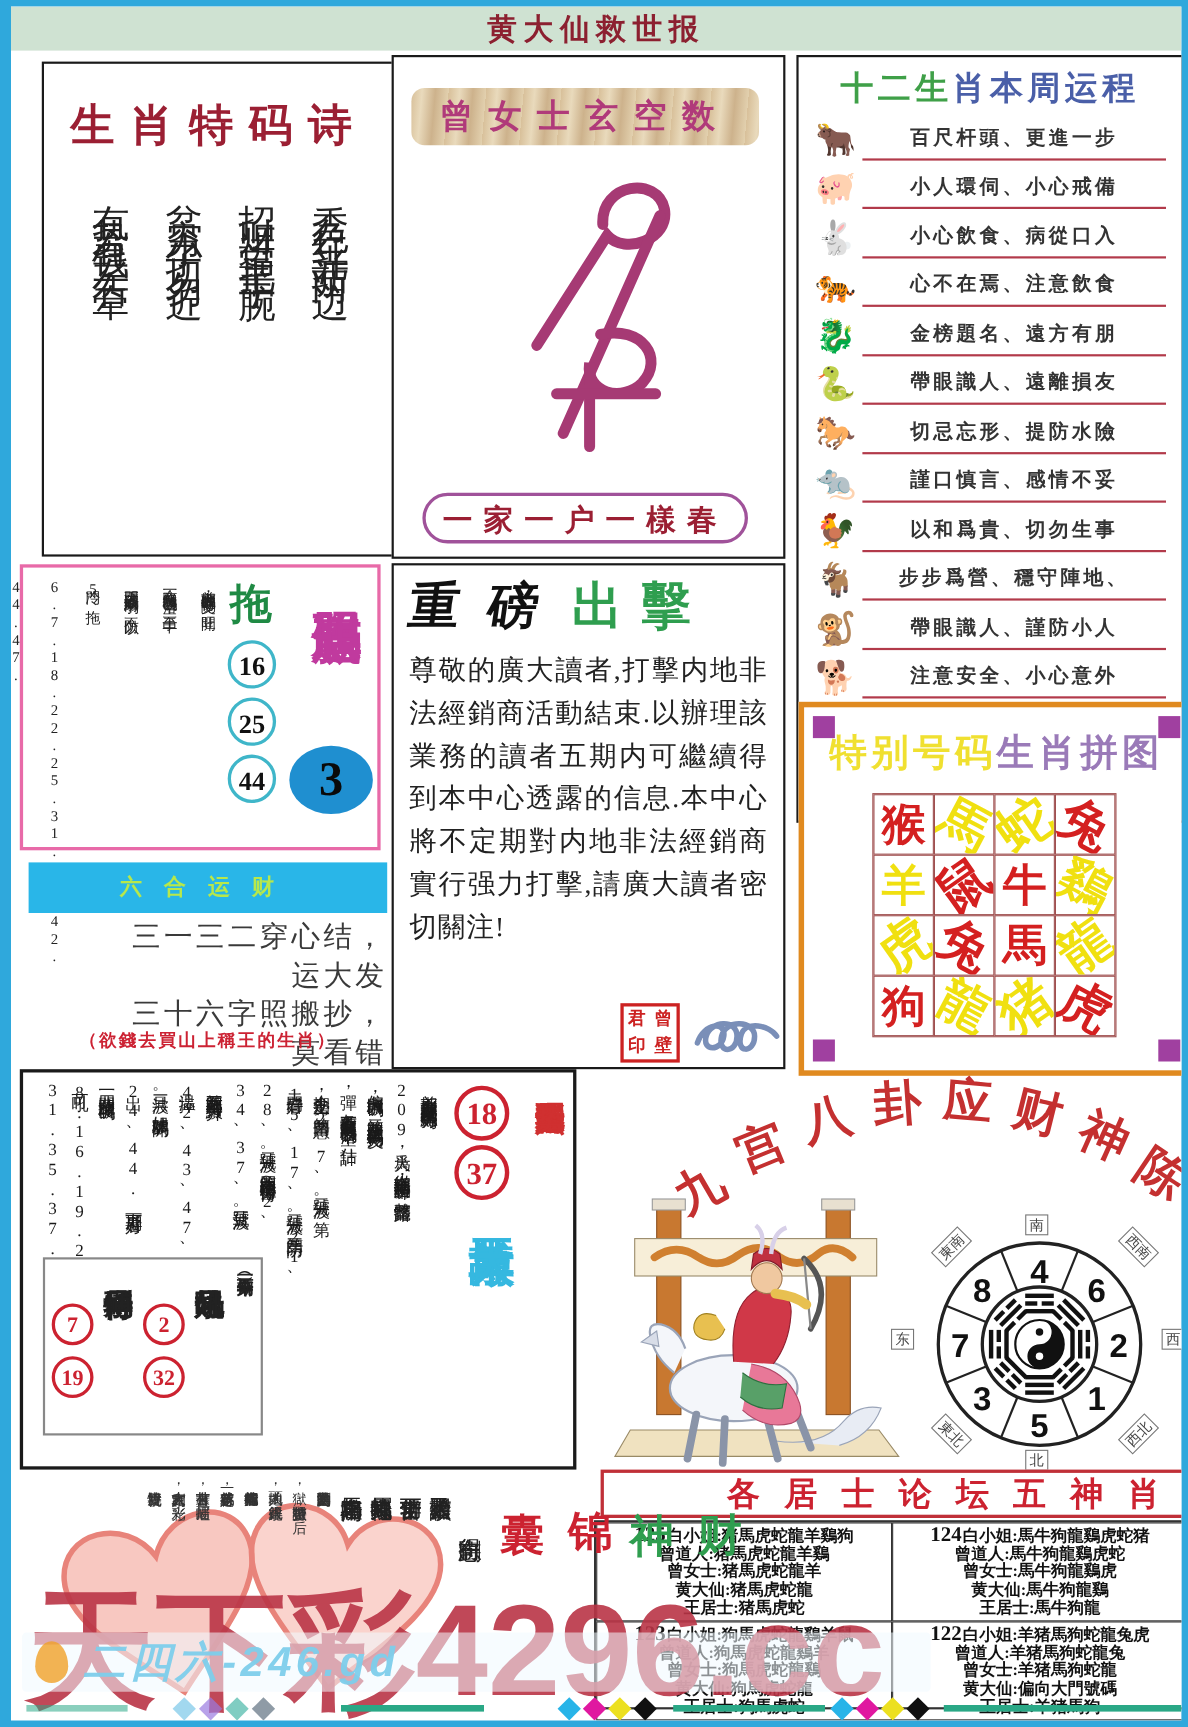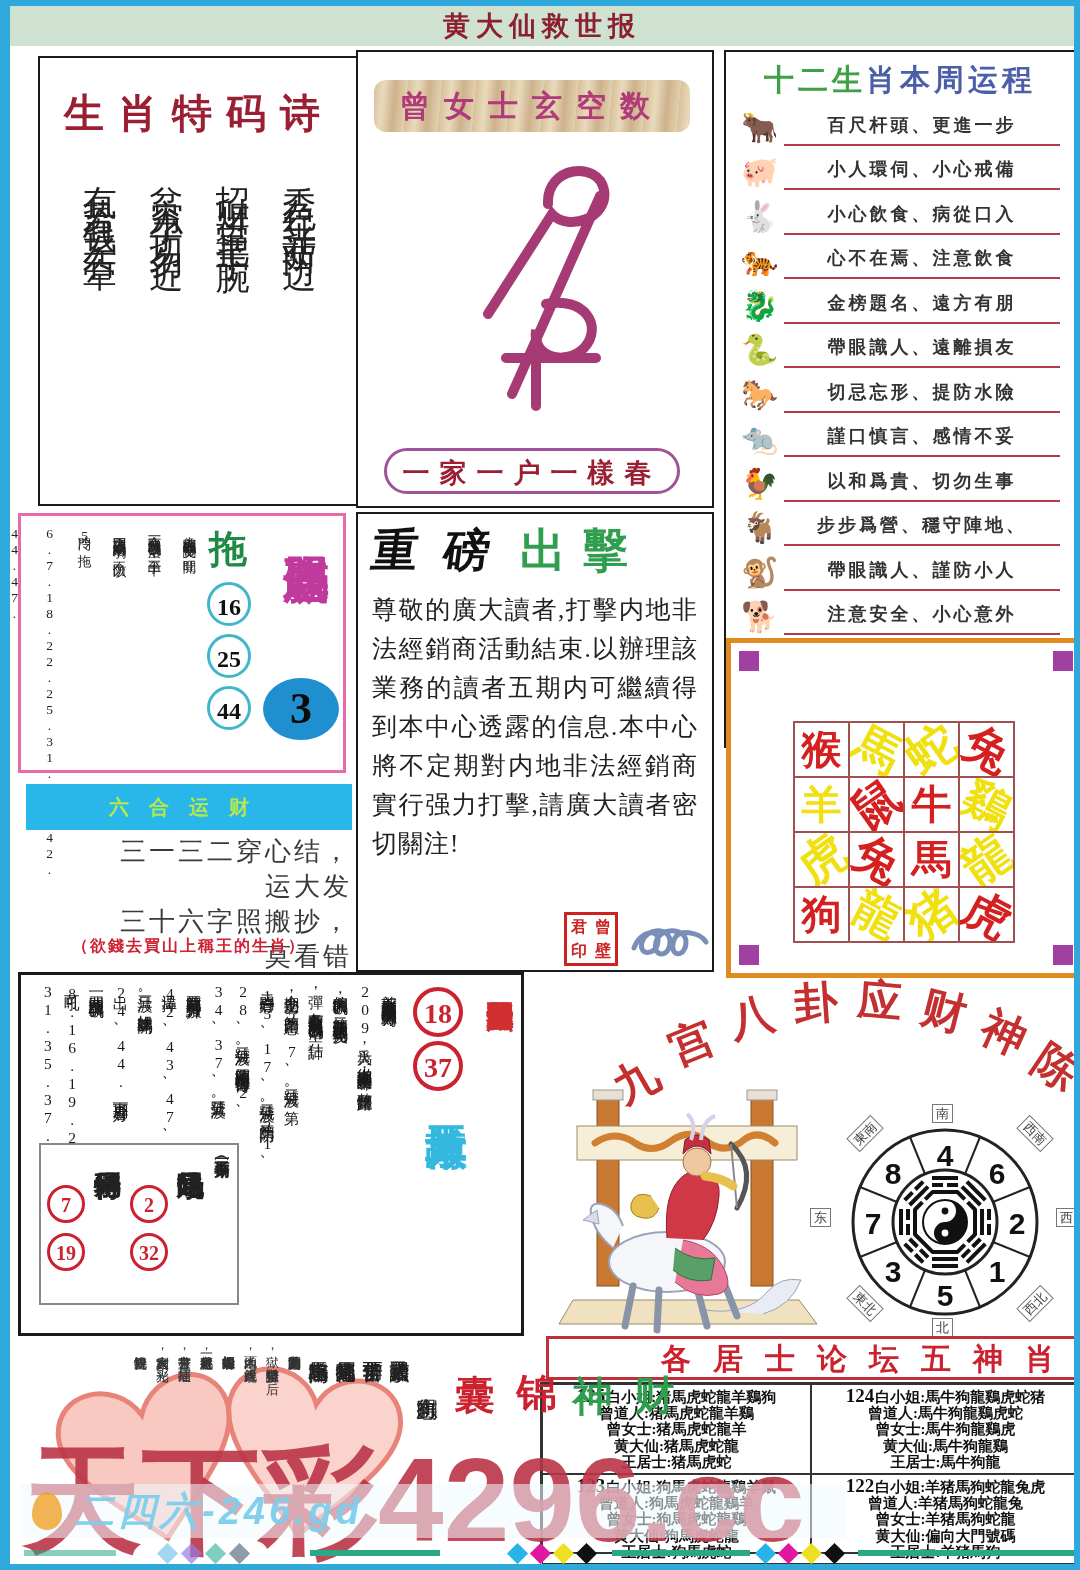--- a/index.html
+++ b/index.html
@@ -255,20 +255,23 @@
           <span class="ztext">注意安全、小心意外</span>
         </div>
     </div>
   </div>
 
   <div class="abs pzbox" style="left:716px;top:632px;width:350px;height:330px">
     <div class="pzcorner" style="left:8px;top:8px"></div>
     <div class="pzcorner" style="right:8px;top:8px"></div>
     <div class="pzcorner" style="left:8px;bottom:8px"></div>
     <div class="pzcorner" style="right:8px;bottom:8px"></div>
+    <div class="pz-title">
+      <span class="y">特别号码</span><span class="p">生肖拼图</span>
+    </div>
     <div class="pzgrid">
       <div class="pcell" data-color="red">
           <span>猴</span>
         </div>
       <div class="pcell" data-color="yellow">
           <span>馬</span>
         </div>
       <div class="pcell" data-color="yellow">
           <span>蛇</span>
         </div>

